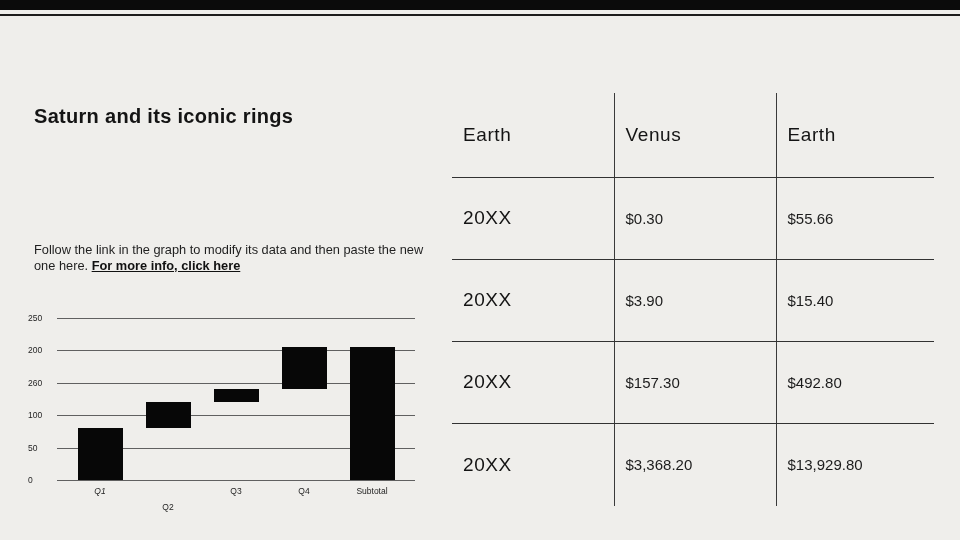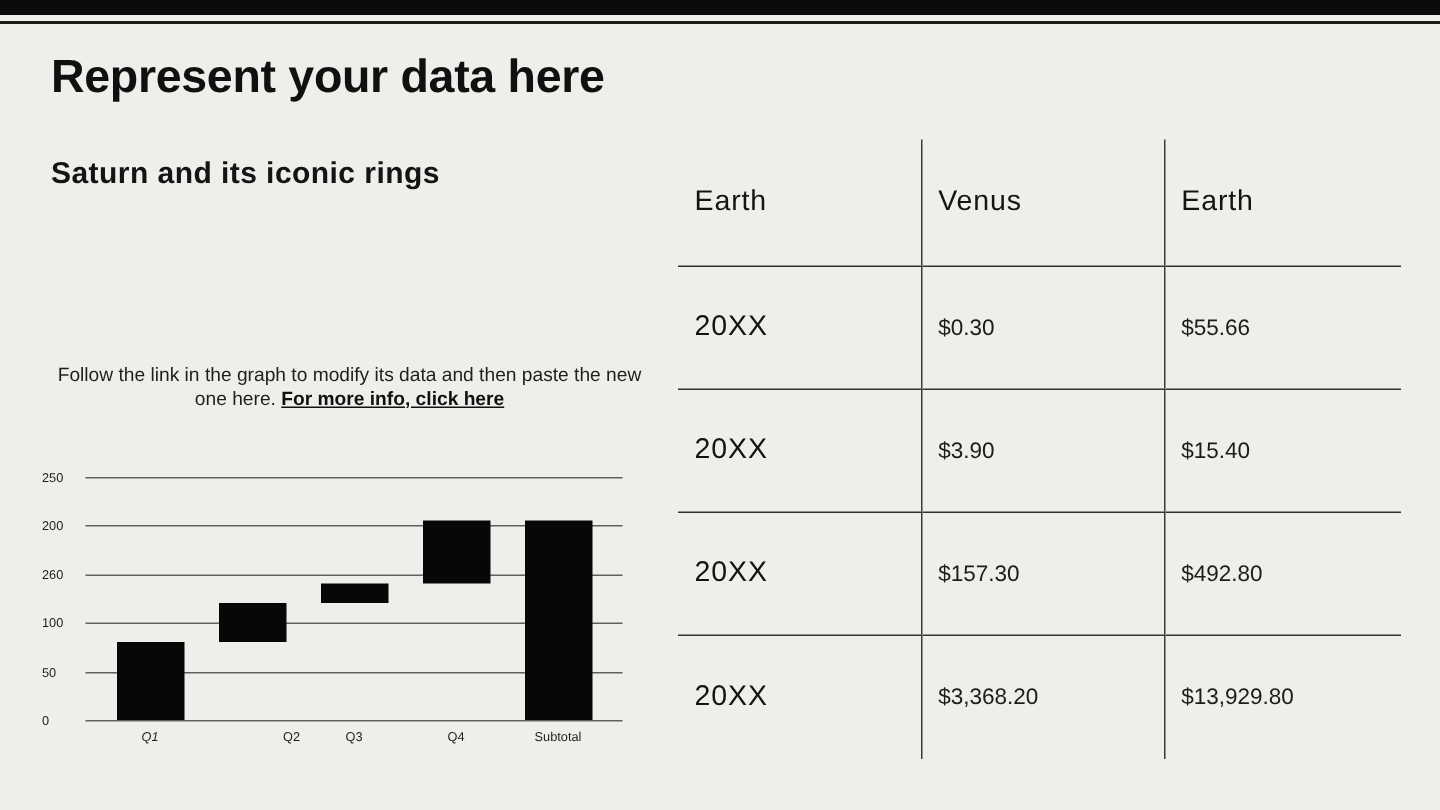--- a/index.html
+++ b/index.html
@@ -21,21 +21,21 @@
   .section-heading{
     position:absolute;left:34px;top:105px;margin:0;
     font-size:20px;font-weight:700;letter-spacing:0.3px;color:#141414;
   }
   .body-text{
     position:absolute;left:34px;top:142px;margin:0;width:362px;
     font-size:15.5px;line-height:19.5px;color:#2b2b2b;
   }
   .note-text{
     position:absolute;left:34px;top:242px;margin:0;width:398px;
-    font-size:12.8px;line-height:15.5px;color:#1f1f1f;text-align:center;
+    font-size:12.8px;line-height:15.5px;color:#1f1f1f;
   }
   .note-link{color:#111;font-weight:700;text-decoration:underline;cursor:pointer;}
   
   .chart{position:absolute;left:28px;top:306px;width:392px;height:200px;}
   .gridline{position:absolute;height:1px;background:#606060;}
   .ytick-label{
     position:absolute;width:18px;text-align:left;
     font-size:8.5px;line-height:10px;color:#1e1e1e;
   }
   .xtick-label{
@@ -64,21 +64,20 @@
   .year-cell{font-size:19px;font-weight:500;letter-spacing:0.6px;color:#141414;}
   .value-cell{font-size:15px;font-weight:400;color:#1c1c1c;}
 </style>
 </head>
 <body>
 
 <div class="slide">
   <div class="top-bar"></div>
   <div class="top-line"></div>
 
-  <h1 class="page-title">Represent your data here</h1>
 
   <h2 class="section-heading">Saturn and its iconic rings</h2>
 
 
   <p class="note-text"><span>Follow the link in the graph to modify its data and then paste the new one here. </span><a class="note-link">For more info, click here</a></p>
 
   <div class="chart" id="chart">
       <div class="gridline" style="left: 29px; width: 358px; top: 174px;"></div>
       <div class="ytick-label" style="left: 0px; top: 169px;">0</div>
       <div class="gridline" style="left: 29px; width: 358px; top: 141.6px;"></div>
@@ -87,21 +86,21 @@
       <div class="ytick-label" style="left: 0px; top: 104.2px;">100</div>
       <div class="gridline" style="left: 29px; width: 358px; top: 76.8px;"></div>
       <div class="ytick-label" style="left: 0px; top: 71.8px;">260</div>
       <div class="gridline" style="left: 29px; width: 358px; top: 44.4px;"></div>
       <div class="ytick-label" style="left: 0px; top: 39.4px;">200</div>
       <div class="gridline" style="left: 29px; width: 358px; top: 12px;"></div>
       <div class="ytick-label" style="left: 0px; top: 7px;">250</div>
       <div class="wf-bar" style="left: 49.5px; width: 45px; top: 122.16px; height: 51.84px; background: rgb(7, 7, 7);"></div>
       <div class="xtick-label" style="left: 40px; top: 180px; font-style: italic;">Q1</div>
       <div class="wf-bar" style="left: 117.5px; width: 45px; top: 96.24px; height: 25.92px; background: rgb(7, 7, 7);"></div>
-      <div class="xtick-label" style="left: 108px; top: 180px; text-align: right;">Q2</div>
+      <div class="xtick-label" style="left: 108px; top: 196px;">Q2</div>
       <div class="wf-bar" style="left: 185.5px; width: 45px; top: 83.28px; height: 12.96px; background: rgb(7, 7, 7);"></div>
       <div class="xtick-label" style="left: 176px; top: 180px;">Q3</div>
       <div class="wf-bar" style="left: 253.5px; width: 45px; top: 41.16px; height: 42.12px; background: rgb(7, 7, 7);"></div>
       <div class="xtick-label" style="left: 244px; top: 180px;">Q4</div>
       <div class="wf-bar" style="left: 321.5px; width: 45px; top: 41.16px; height: 132.84px; background: rgb(7, 7, 7);"></div>
       <div class="xtick-label" style="left: 312px; top: 180px;">Subtotal</div>
     </div>
 
   <table class="data-table">
     <colgroup>

